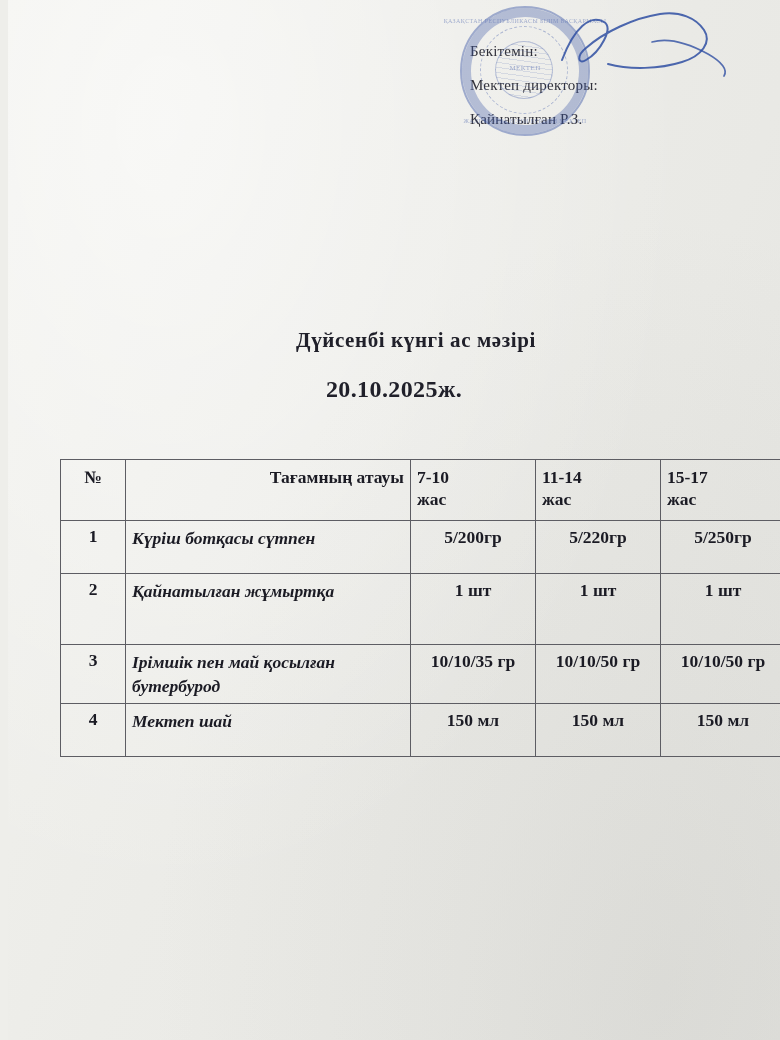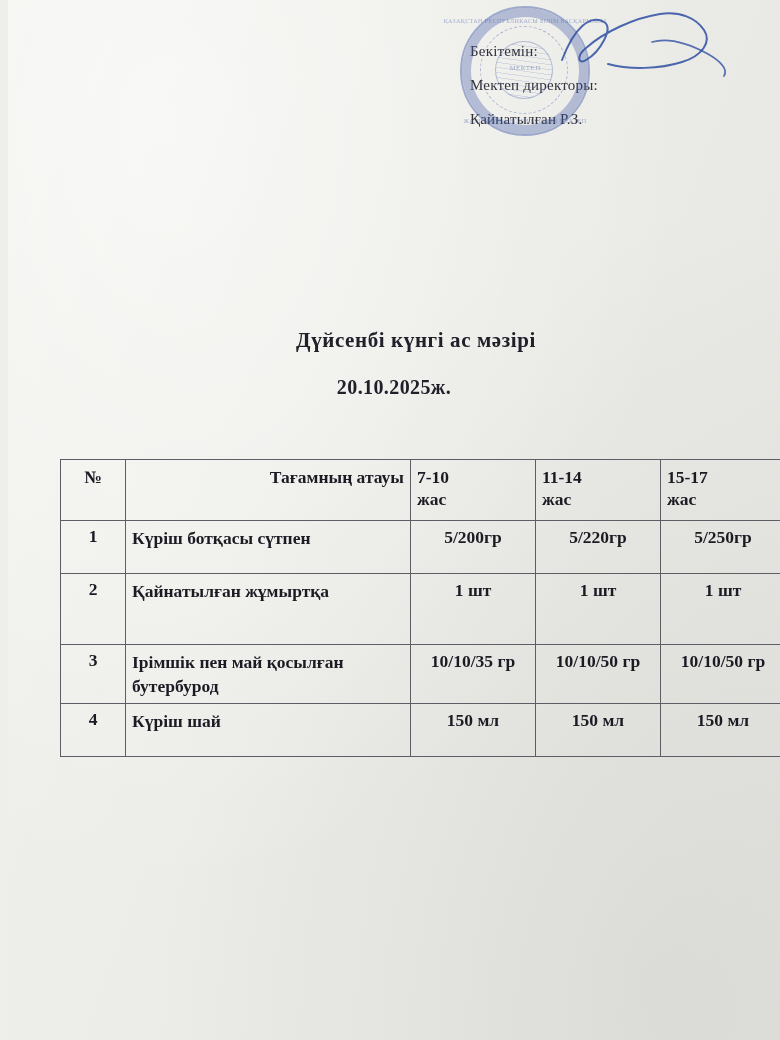--- a/index.html
+++ b/index.html
@@ -111,21 +111,21 @@
     font-weight: bold;
     letter-spacing: 0.6px;
     color: #20202a;
     padding-left: 44px;
   }
   .doc-date {
     position: absolute;
     left: 0; right: 0;
     top: 376px;
     text-align: center;
-    font-size: 20px;
+    font-size: 24px;
     font-weight: bold;
     letter-spacing: 0.4px;
     color: #20202a;
   }
 
   
   .menu-table {
     position: absolute;
     left: 52px;
     top: 459px;
@@ -147,21 +147,21 @@
   .col-age   { width: 112px; text-align: center; }
 
   .menu-table thead td { padding-top: 7px; padding-bottom: 9px; }
   .hdr-num  { text-align: center; vertical-align: middle; }
   .hdr-name { text-align: right; vertical-align: middle; padding-left: 14px; }
   .hdr-age  { text-align: left; line-height: 1.25; }
 
   .row-tall td { height: 60px; }
   .row-mid td  { height: 42px; }
   .r-num { text-align: center; vertical-align: middle; }
-  .r-name { text-align: left; line-height: 1.38; }
+  .r-name { text-align: left; line-height: 1.38; font-style: italic; }
   .r-val { text-align: center; line-height: 1.35; }
   .v-mid { vertical-align: middle; }
 </style>
 </head>
 <body>
 
 <div class="page">
   <div class="paper-shade"></div>
 
   <div class="header-block">
@@ -222,20 +222,20 @@
       </tr>
       <tr class="row-mid">
         <td class="col-num r-num">3</td>
         <td class="col-name r-name">Ірімшік пен май қосылған бутербурод</td>
         <td class="col-age r-val">10/10/35 гр</td>
         <td class="col-age r-val">10/10/50 гр</td>
         <td class="col-age r-val">10/10/50 гр</td>
       </tr>
       <tr class="row-mid">
         <td class="col-num r-num">4</td>
-        <td class="col-name r-name v-mid">Күріш шай</td>
+        <td class="col-name r-name v-mid">Мектеп шай</td>
         <td class="col-age r-val v-mid">150 мл</td>
         <td class="col-age r-val v-mid">150 мл</td>
         <td class="col-age r-val v-mid">150 мл</td>
       </tr>
     </tbody>
   </table>
 </div>
 
 </body></html>

